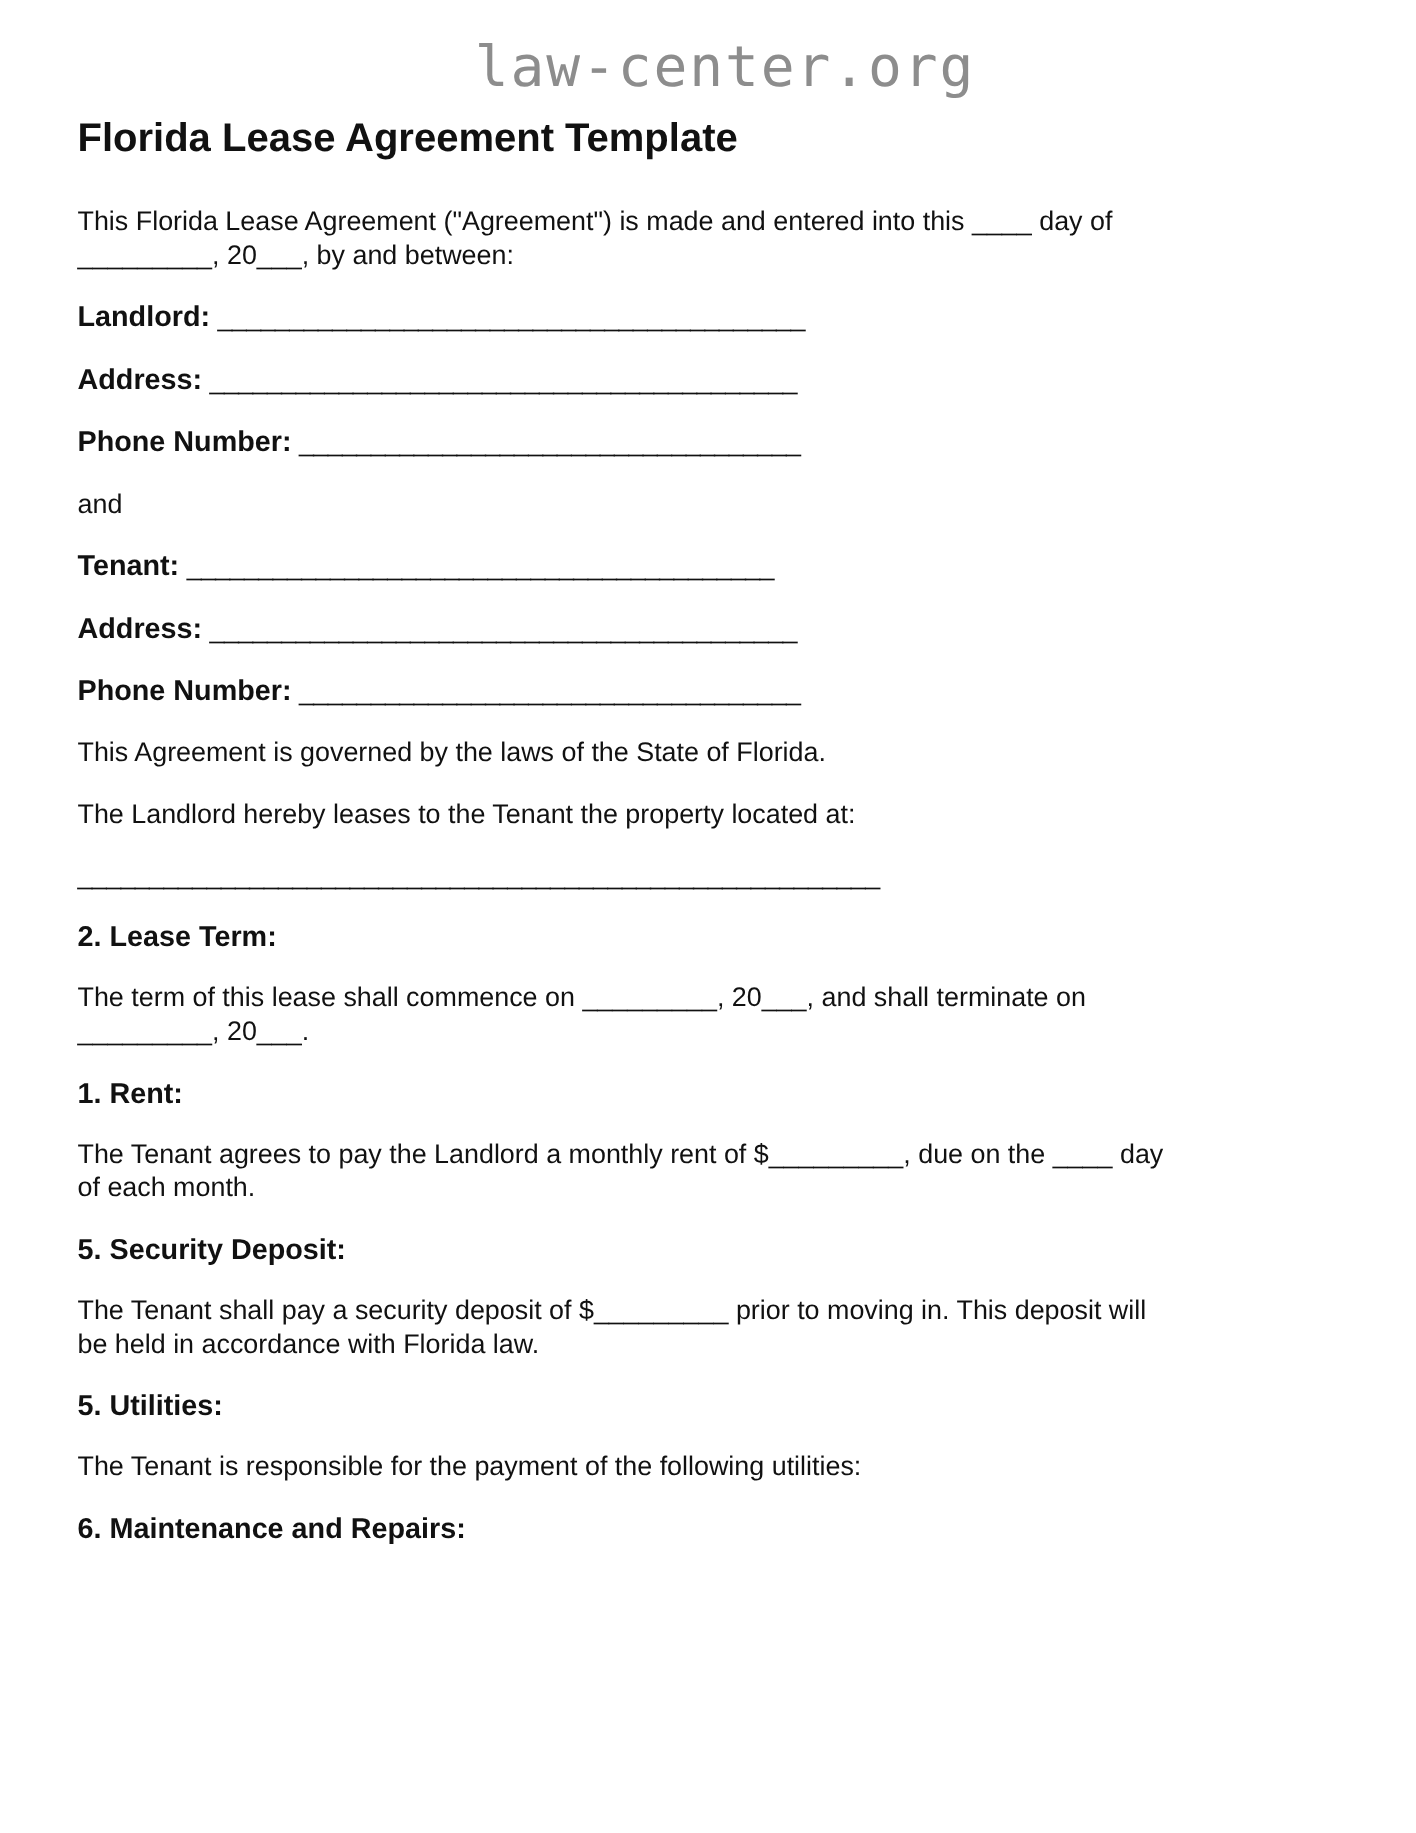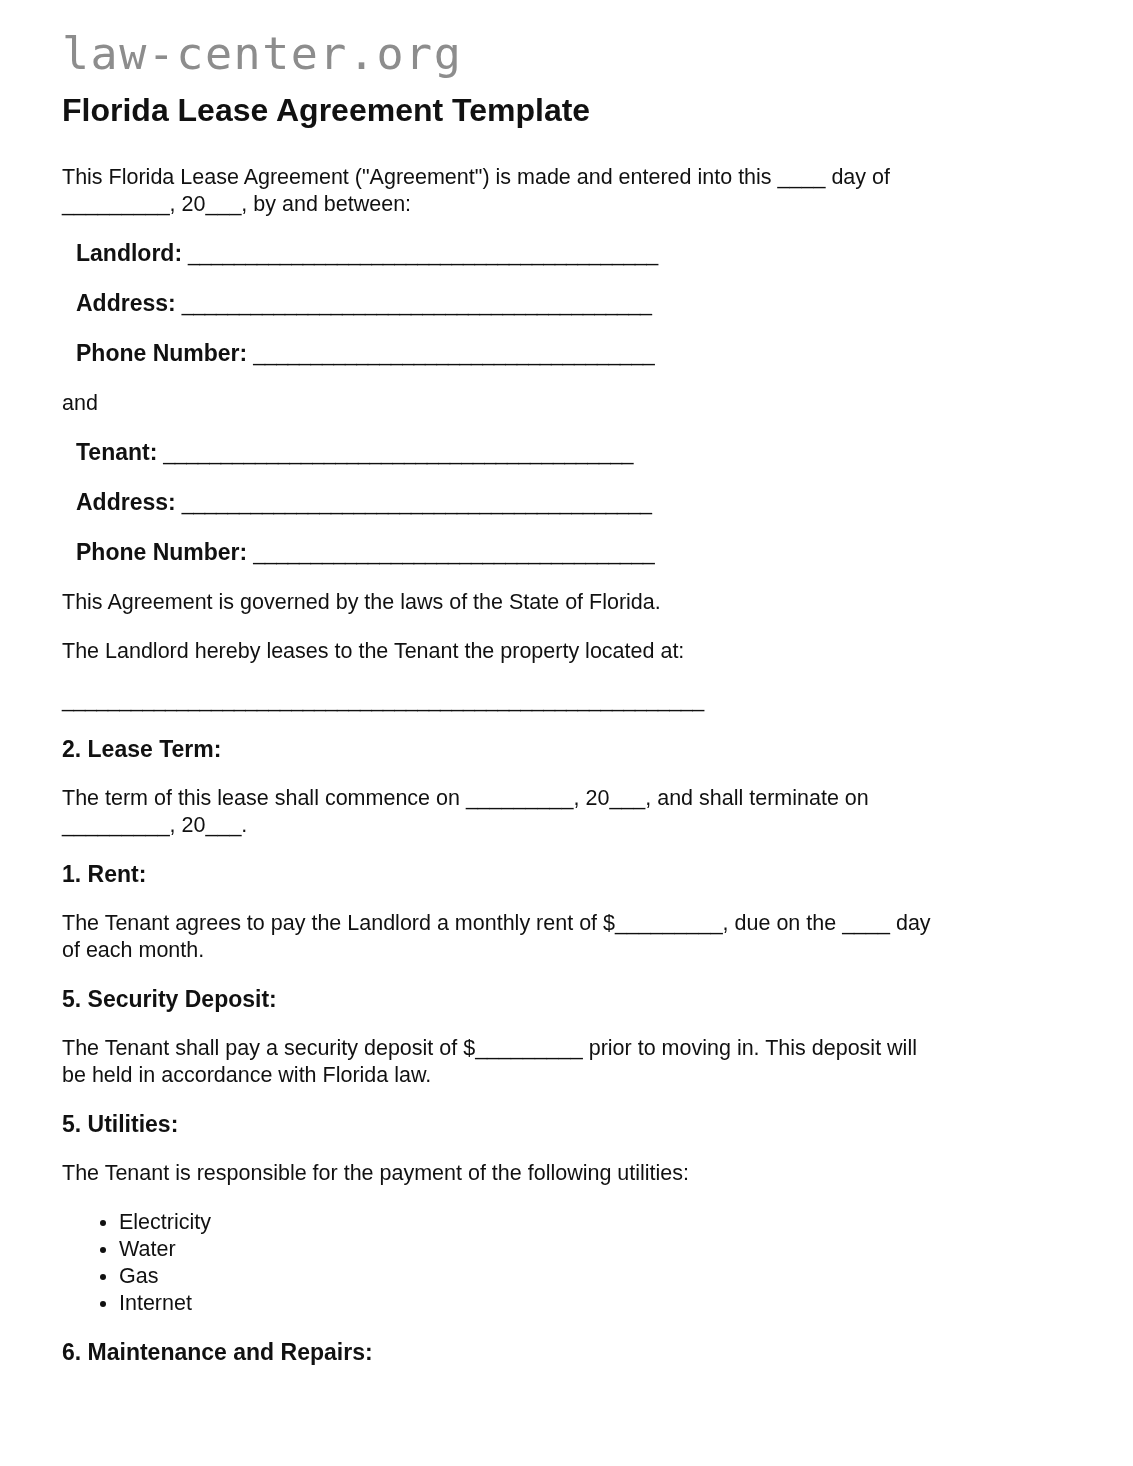--- a/index.html
+++ b/index.html
@@ -19,21 +19,21 @@
     font-size: 21.5px;
     line-height: 27px;
   }
   .watermark {
     font-family: "DejaVu Sans Mono", "Liberation Mono", monospace;
     font-weight: 400;
     font-size: 45px;
     line-height: 48px;
     letter-spacing: 1.5px;
     color: #8d8d8d;
-    text-align: left;
+    text-align: center;
     margin: 0 -27px 0 0;
     white-space: nowrap;
   }
   h1.doc-title {
     font-size: 32px;
     line-height: 54px;
     font-weight: 700;
     margin: 5px 0 27px 0;
     color: #111111;
   }
@@ -41,21 +41,20 @@
     margin: 4px 0 22px 0;
     white-space: pre-line;
   }
   p.field {
     margin: 0 0 22px 0;
     white-space: nowrap;
   }
   .field-label {
     font-weight: 700;
     font-size: 23px;
-    margin-left: 14px;
   }
   .blank {
     letter-spacing: -0.5px;
   }
   h2.section-heading {
     font-size: 23px;
     line-height: 27px;
     font-weight: 700;
     margin: 0 0 22px 0;
     color: #111111;
@@ -108,22 +107,16 @@
   <p class="block">The Tenant agrees to pay the Landlord a monthly rent of $_________, due on the ____ day
 of each month.</p>
 
   <h2 class="section-heading">5. Security Deposit:</h2>
   <p class="block">The Tenant shall pay a security deposit of $_________ prior to moving in. This deposit will
 be held in accordance with Florida law.</p>
 
   <h2 class="section-heading">5. Utilities:</h2>
   <p class="block">The Tenant is responsible for the payment of the following utilities:</p>
 
-  <ul class="utilities-list">
-    <li>Electricity</li>
-    <li>Water</li>
-    <li>Gas</li>
-    <li>Internet</li>
-  </ul>
 
   <h2 class="section-heading">6. Maintenance and Repairs:</h2>
 
 </div>
 
 </body></html>

